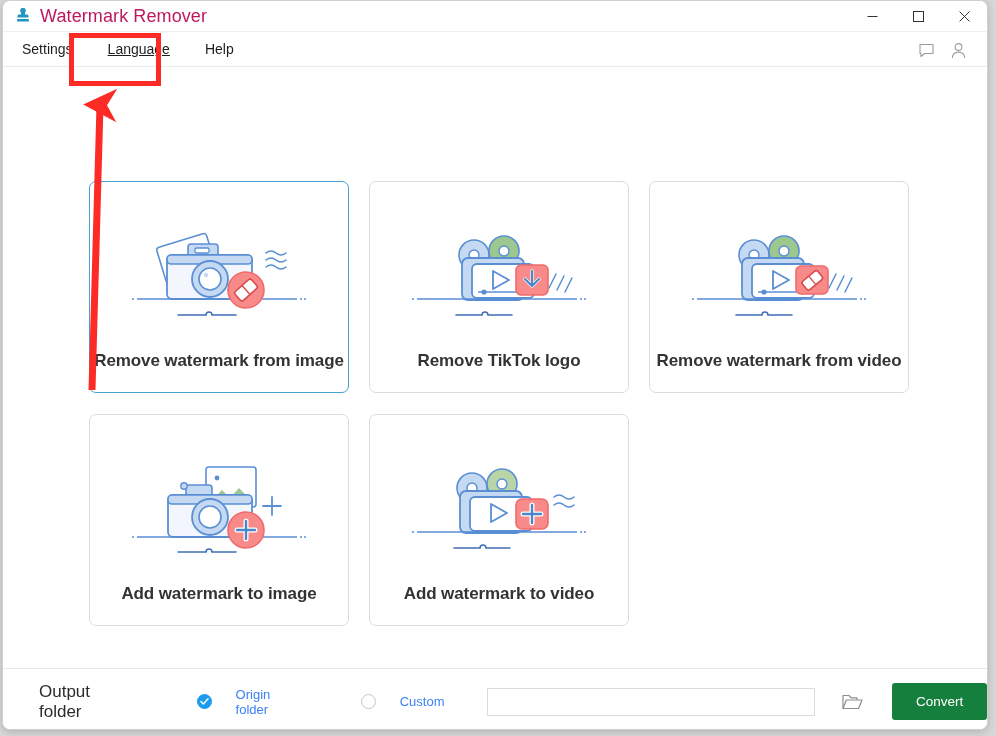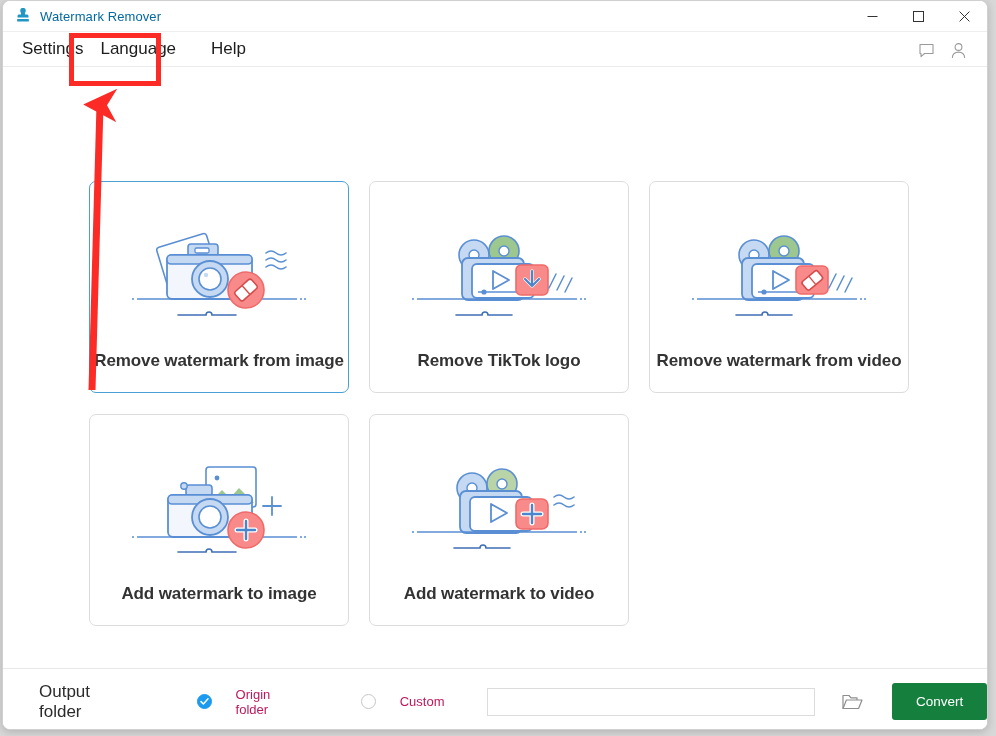--- a/index.html
+++ b/index.html
@@ -28,22 +28,22 @@
     border-bottom: 1px solid #eeeeee;
     display: flex;
     align-items: center;
   }
   #app-icon {
     margin-left: 12px; width: 16px; height: 16px;
     display: flex; align-items: center; justify-content: center;
   }
   #title-text {
     margin-left: 9px;
-    font-size: 13px;
-    color: #0369a1;
+    font-size: 18px;
+    color: #be185d;
     letter-spacing: 0.1px;
   }
   .winbtn {
     position: absolute; top: 0; height: 31px; width: 46px;
     display: flex; align-items: center; justify-content: center;
     cursor: default;
   }
   #btn-min  { right: 92px; }
   #btn-max  { right: 46px; }
   #btn-close{ right: 0px; }
@@ -51,29 +51,29 @@
   
   #menubar {
     position: relative;
     height: 35px;
     background: #ffffff;
     border-bottom: 1px solid #ebebeb;
     display: flex;
     align-items: center;
   }
   .menu-item {
-    font-size: 17px;
+    font-size: 14px;
     color: #1d1d1d;
     padding: 0 8px;
     height: 22px;
     line-height: 22px;
     cursor: default;
   }
   #menu-settings { margin-left: 11px; }
-  #menu-language { margin-left: 1px; }
+  #menu-language { margin-left: 19px; text-decoration: underline; }
   #menu-help     { margin-left: 19px; text-align: center; }
   .menu-icon {
     position: absolute; top: 7px;
     width: 22px; height: 22px;
     display: flex; align-items: center; justify-content: center;
     cursor: pointer;
   }
   #icon-feedback { right: 50px; }
   #icon-account  { right: 18px; }
 
@@ -143,21 +143,21 @@
     border: 1px solid #c6c6c6; background: #ffffff;
     display: flex; align-items: center; justify-content: center;
     flex: none;
   }
   .radio-dot.checked {
     background: #1a9bf0; border-color: #1a9bf0;
   }
   .radio-label {
     margin-left: 24px;
     font-size: 13px;
-    color: #be185d;
+    color: #3b82f6;
   }
   #custom-path-input {
     margin-left: 43px;
     width: 358px; height: 28px;
     border: 1px solid #dcdcdc;
     background: #ffffff;
     font-family: "Liberation Sans", sans-serif;
     font-size: 12.5px;
     color: #333;
     padding: 0 7px;

